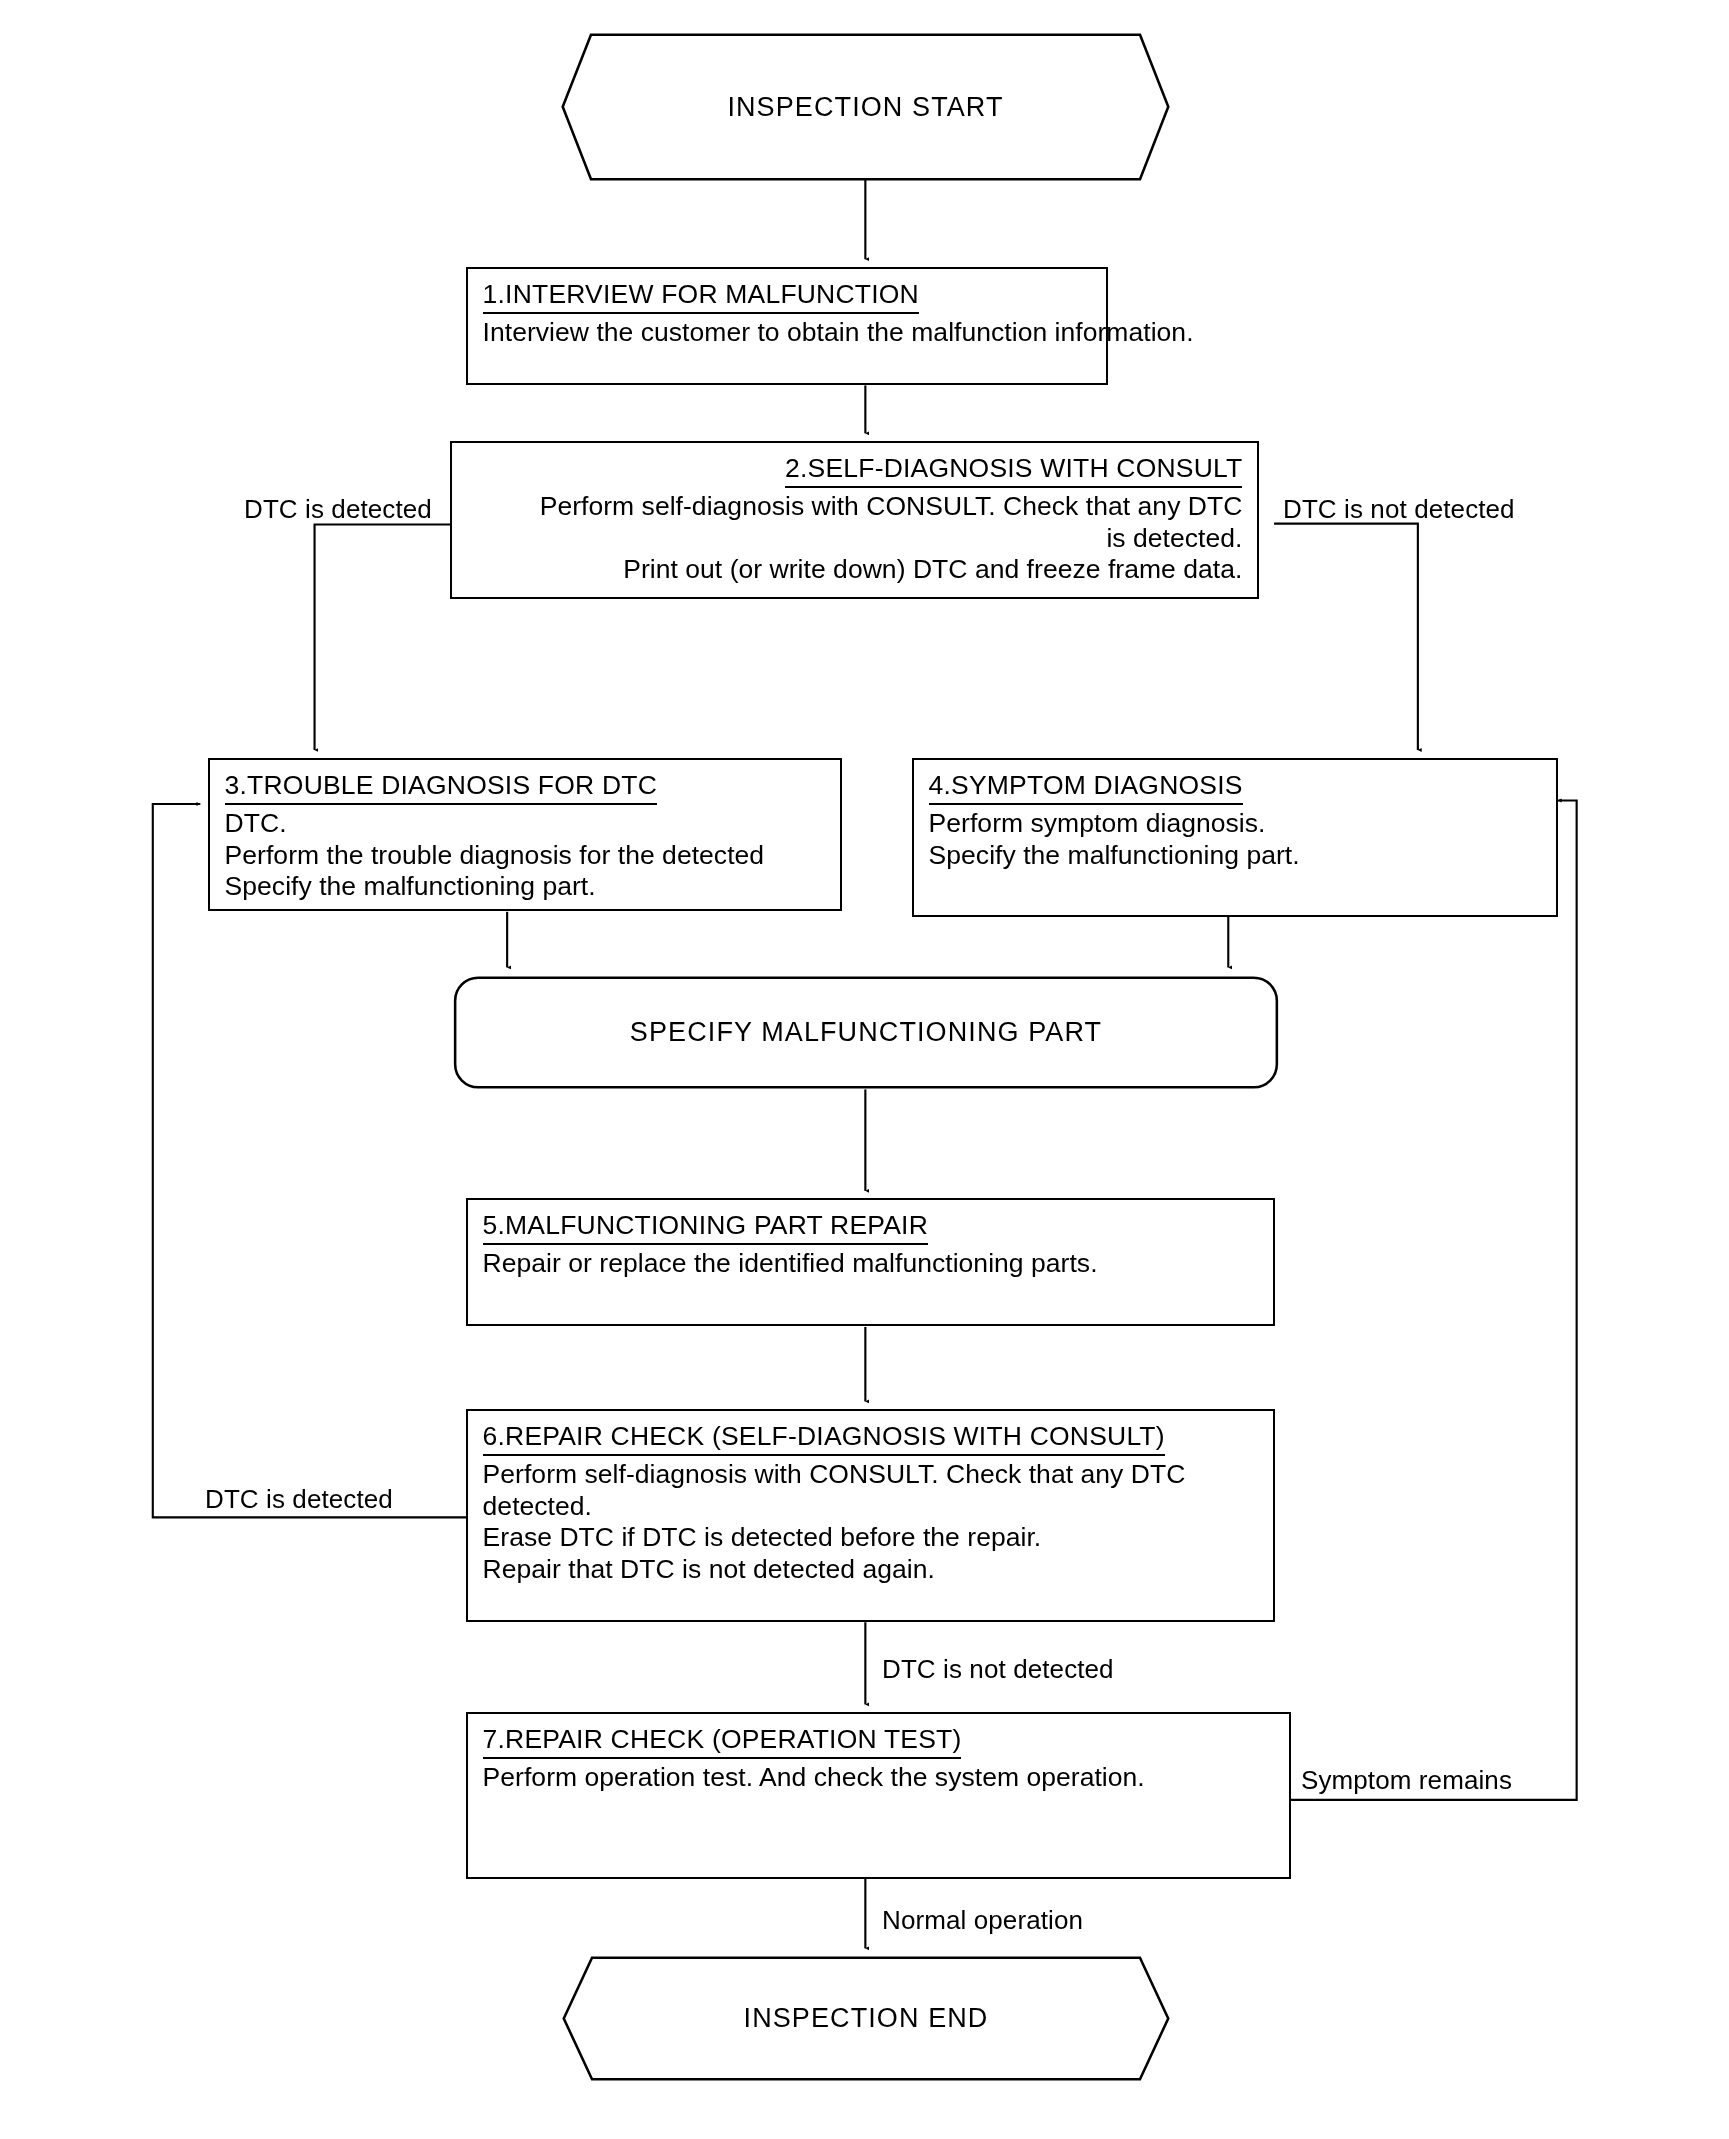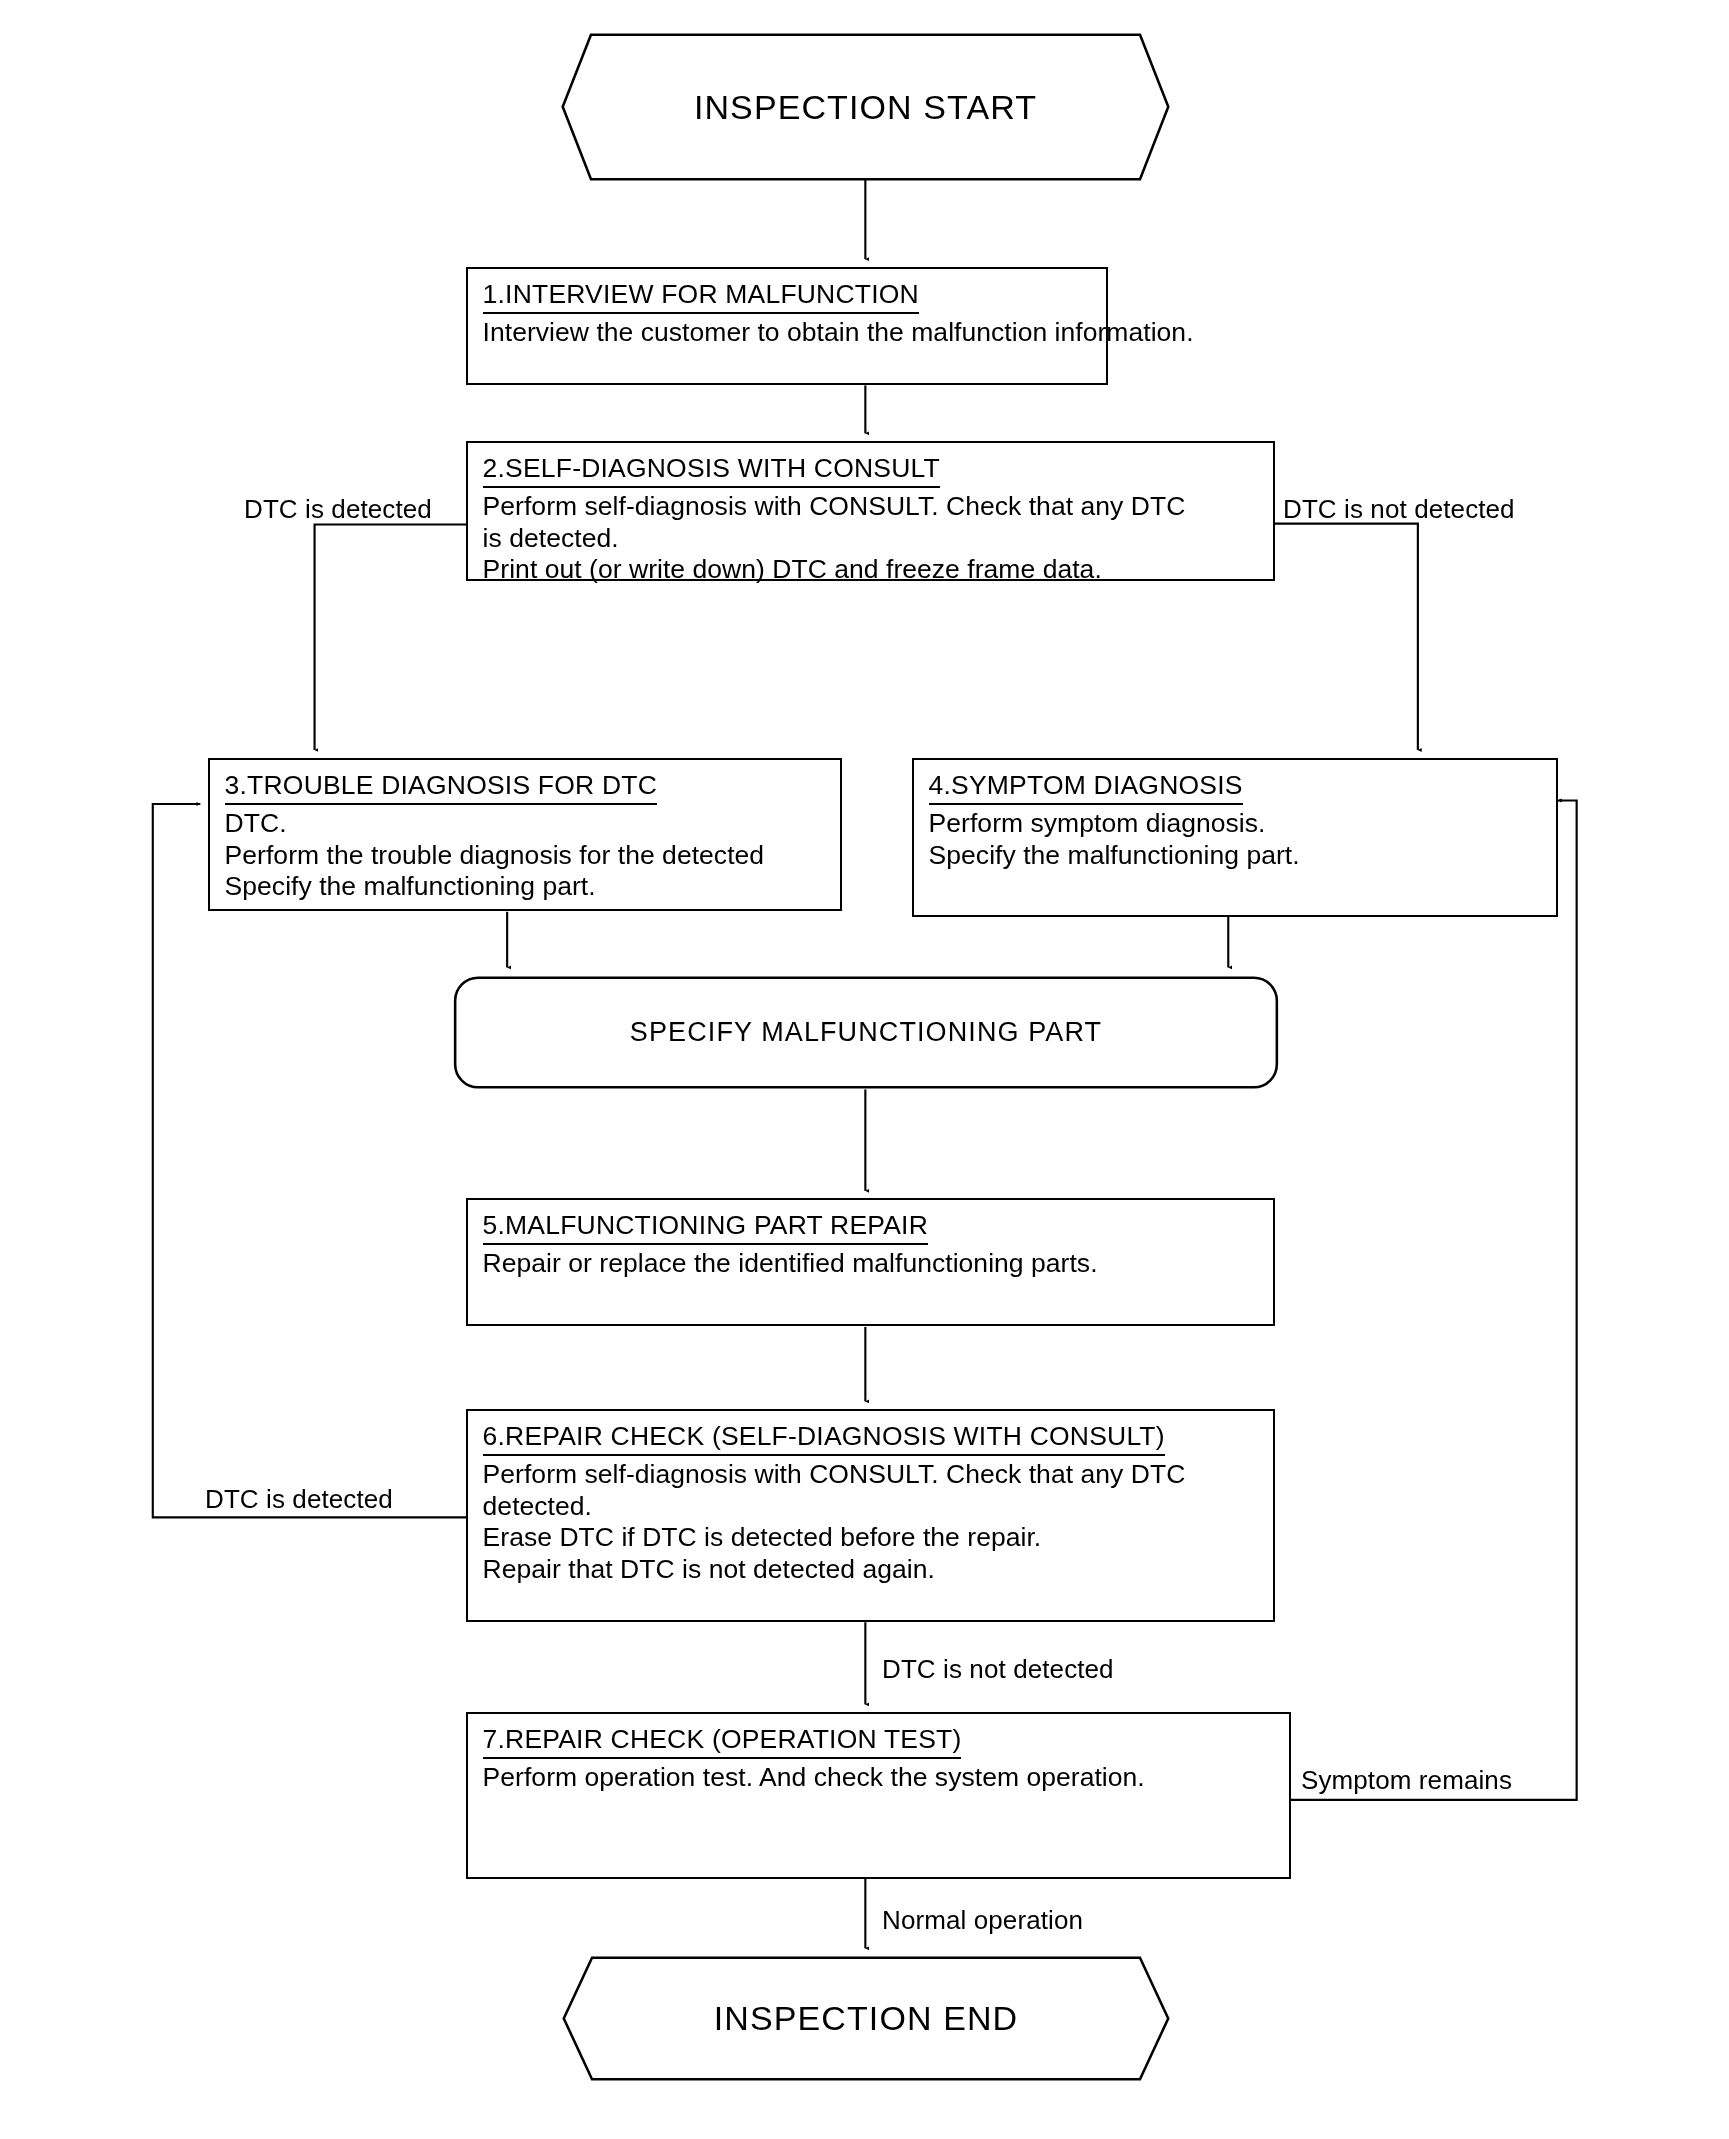--- a/index.html
+++ b/index.html
@@ -62,21 +62,21 @@
   }
   .hexwrap .hexlabel {
     position: absolute;
     left: 0;
     top: 0;
     width: 100%;
     height: 100%;
     display: flex;
     align-items: center;
     justify-content: center;
-    font-size: 34px;
+    font-size: 27px;
     letter-spacing: 1.1px;
     color: #000000;
   }
   
   .roundbox {
     position: absolute;
   }
   .roundbox svg {
     position: absolute;
     left: 0;
@@ -155,21 +155,21 @@
       <polygon points="70,4 1352,4 1418,172 1352,341 70,341 4,172" fill="#ffffff" stroke="#000000" stroke-width="6"></polygon>
     </svg>
     <div class="hexlabel">INSPECTION START</div>
   </div>
 
   <div class="node proc" style="left:466px; top:267px; width:642px; height:118px;">
     <div class="title">1.INTERVIEW FOR MALFUNCTION</div>
     <div class="body-line">Interview the customer to obtain the malfunction information.</div>
   </div>
 
-  <div class="node proc" style="left:466px; top:441px; width:809px; height:140px;">
+  <div class="node proc" style="left:450px; top:441px; width:809px; height:158px;text-align:right;">
     <div class="title">2.SELF-DIAGNOSIS WITH CONSULT</div>
     <div class="body-line">Perform self-diagnosis with CONSULT. Check that any DTC</div>
     <div class="body-line">is detected.</div>
     <div class="body-line">Print out (or write down) DTC and freeze frame data.</div>
   </div>
 
   <div class="edge-label" style="left:244px; top:496px;">DTC is detected</div>
 
   <div class="edge-label" style="left:1283px; top:496px;">DTC is not detected</div>
 

